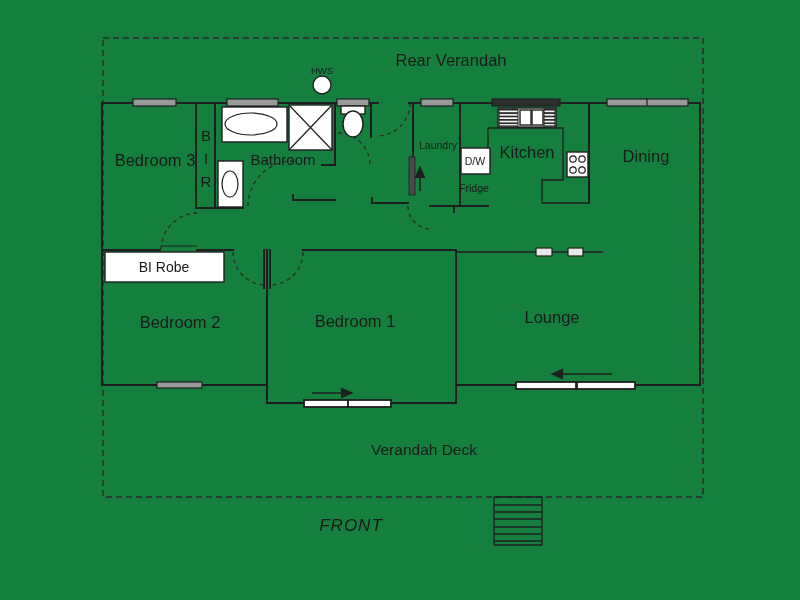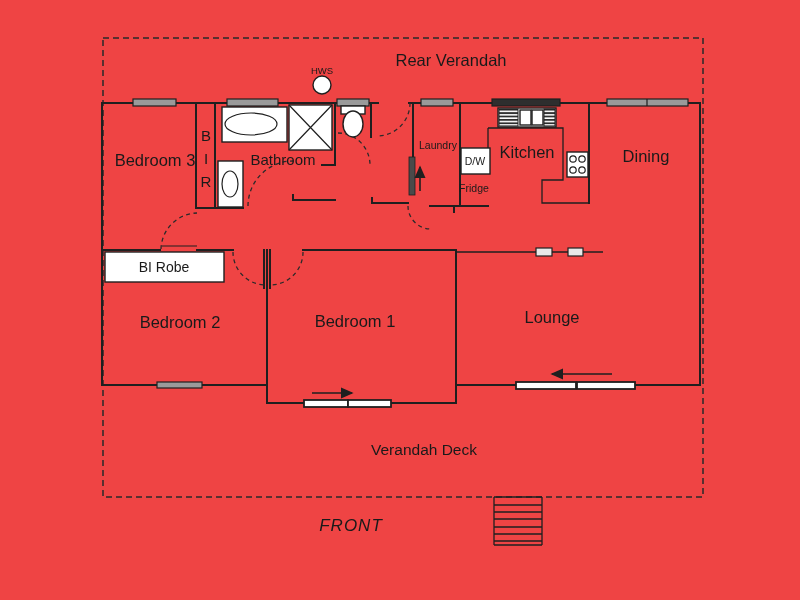--- a/index.html
+++ b/index.html
@@ -1,17 +1,17 @@
 <!DOCTYPE html>
 <html><head>
 <meta charset="utf-8">
 <style>
   html,body{margin:0;padding:0;background:#ffffff;}
   .page{
-    position:relative;width:800px;height:600px;background:#ef4444;overflow:hidden;
+    position:relative;width:800px;height:600px;background:#15803d;overflow:hidden;
     font-family:"Liberation Sans", sans-serif;
   }
   svg{display:block;}
   .wall{stroke:#1f1f1f;stroke-width:2;fill:none;stroke-linecap:square;}
   .wall-thin{stroke:#1f1f1f;stroke-width:1.3;fill:none;}
   .fixture{stroke:#1f1f1f;stroke-width:1.4;fill:#ffffff;}
   .fixture-line{stroke:#1f1f1f;stroke-width:1.2;fill:none;}
   .swing{stroke:#2a2a2a;stroke-width:1.3;fill:none;stroke-dasharray:4 3.5;}
   .boundary{stroke:#2a2a2a;stroke-width:1.5;fill:none;stroke-dasharray:6 4;}
   .window{fill:#9a9a9a;stroke:#1f1f1f;stroke-width:1.2;}

